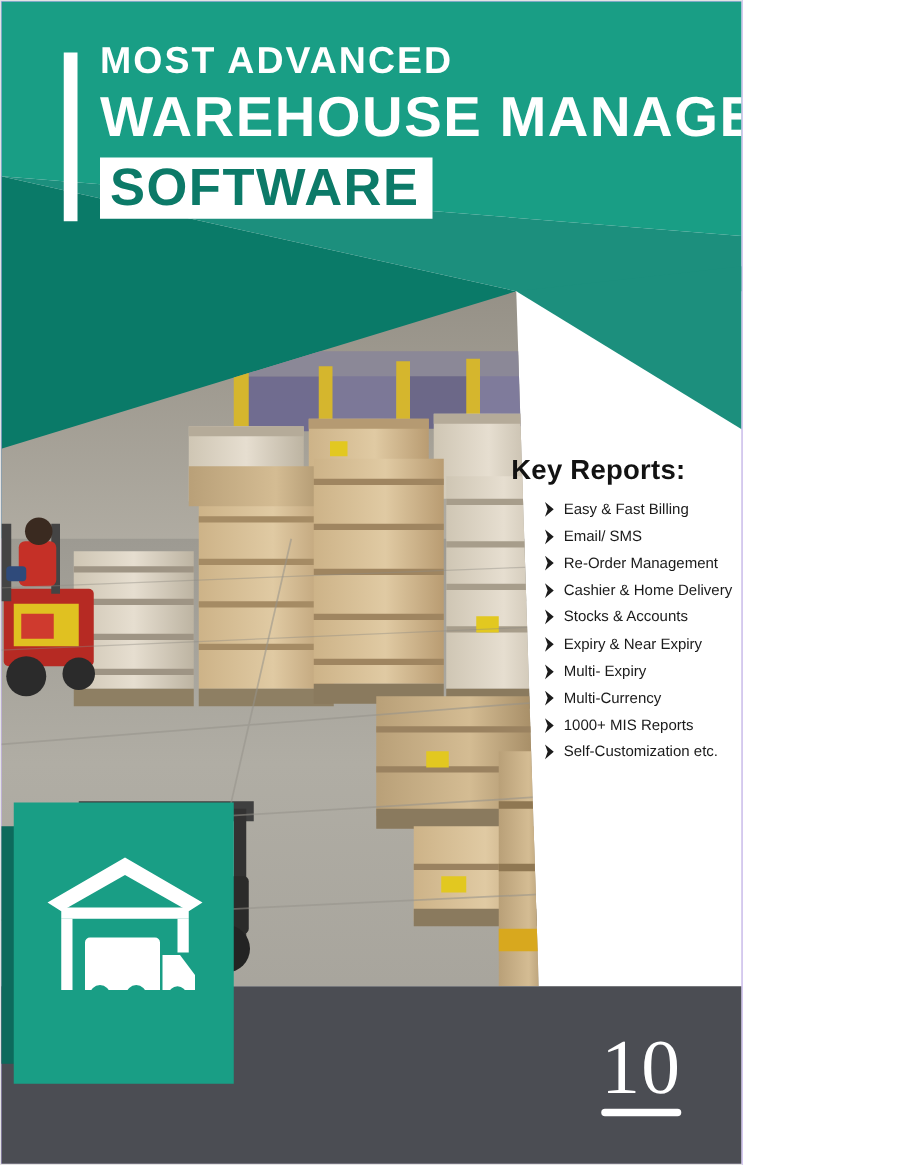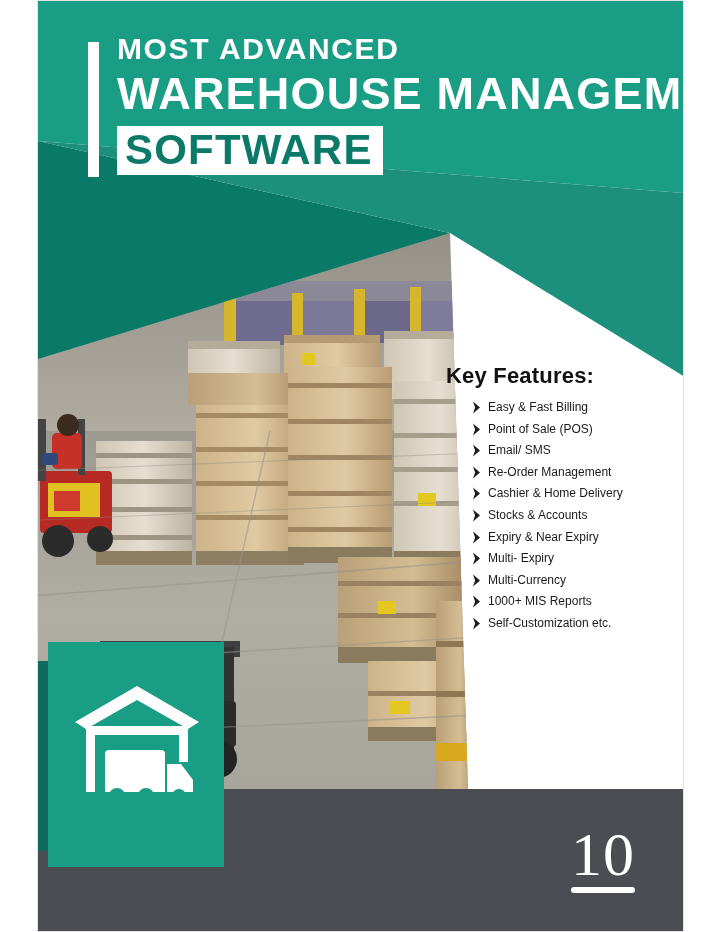--- a/index.html
+++ b/index.html
@@ -7,27 +7,26 @@
     margin: 0;
     padding: 0;
     background: #ffffff;
   }
   body {
     font-family: "Liberation Sans", sans-serif;
   }
 
   #poster {
     position: relative;
-    width: 647px;
+    width: 594px;
     height: 932px;
     overflow: hidden;
     background: #8b5cf6;
     box-sizing: border-box;
     border: 1px solid #e3e3e3;
-    margin-left: 37px;
   }
 
   
   .layer {
     position: absolute;
     top: 0; left: 0;
     width: 719px;
     height: 932px;
     pointer-events: none;
   }
@@ -384,33 +383,27 @@
     <div id="title-lines">
       <div class="title-line1">MOST ADVANCED</div>
       <div class="title-line2">WAREHOUSE  MANAGEMENT</div>
       <div class="title-line3-wrap">
         <span class="title-line3">SOFTWARE</span>
       </div>
     </div>
   </div>
 
   <div id="features">
-    <div id="features-title">Key Features:</div>
+    <div id="features-title">Key Reports:</div>
     <ul id="features-list">
       <li>
         <svg class="bullet-arrow" viewBox="0 0 9 13">
             <path d="M1 0.6 L8 6.4 L1 12.4 L3.1 6.4 Z" fill="#1c1c1c"></path>
           </svg>
         <span>Easy &amp; Fast Billing</span>
-      </li>
-      <li>
-        <svg class="bullet-arrow" viewBox="0 0 9 13">
-            <path d="M1 0.6 L8 6.4 L1 12.4 L3.1 6.4 Z" fill="#1c1c1c"></path>
-          </svg>
-        <span>Point of Sale (POS)</span>
       </li>
       <li>
         <svg class="bullet-arrow" viewBox="0 0 9 13">
             <path d="M1 0.6 L8 6.4 L1 12.4 L3.1 6.4 Z" fill="#1c1c1c"></path>
           </svg>
         <span>Email/ SMS</span>
       </li>
       <li>
         <svg class="bullet-arrow" viewBox="0 0 9 13">
             <path d="M1 0.6 L8 6.4 L1 12.4 L3.1 6.4 Z" fill="#1c1c1c"></path>

